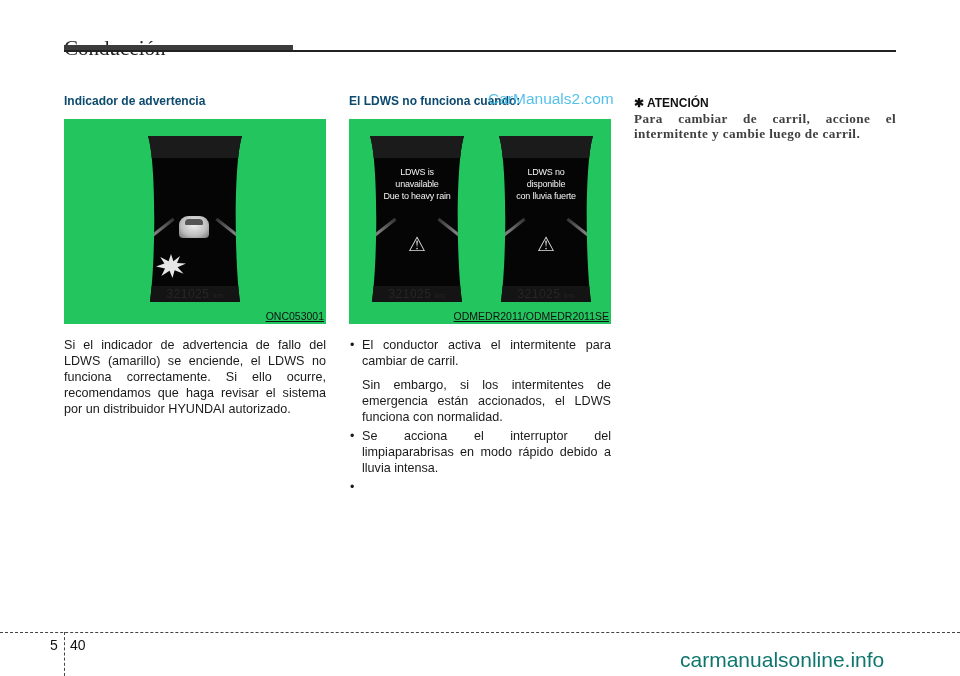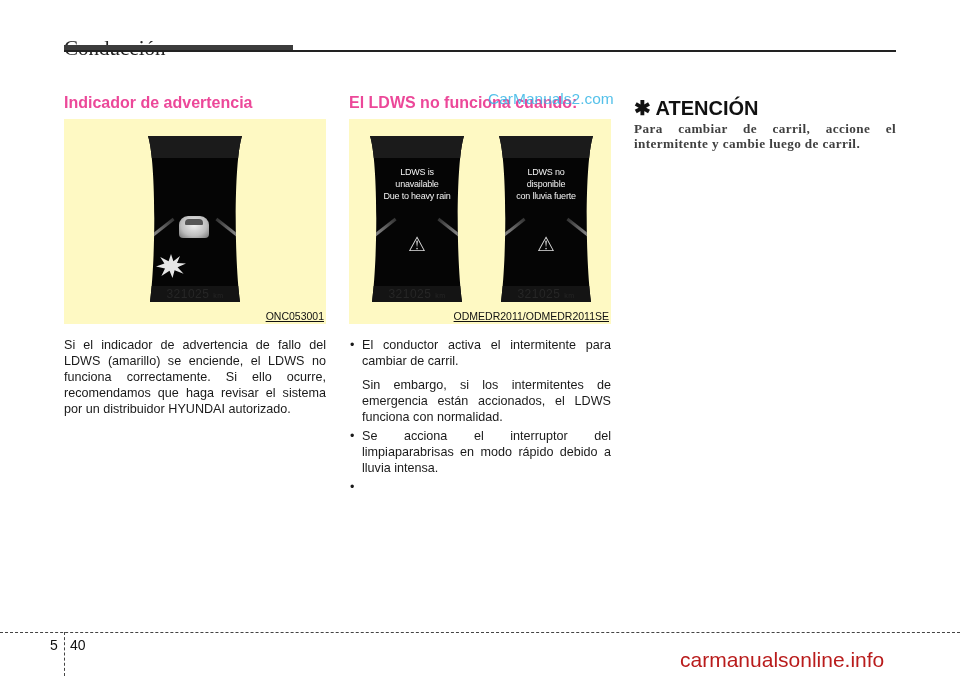--- a/index.html
+++ b/index.html
@@ -19,25 +19,25 @@
     background: #222;
   }
 
   .col { position: absolute; top: 94px; width: 262px; }
   .col1 { left: 64px; }
   .col2 { left: 349px; }
   .col3 { left: 634px; width: 262px; }
 
   .section-heading {
     font-family: "Liberation Sans", sans-serif; font-weight: bold;
-    font-size: 16px; color: #ec4899; height: 25px; white-space: nowrap;
+    font-size: 12px; color: #0c4a6e; height: 25px; white-space: nowrap;
   }
 
   .figure {
-    position: relative; width: 262px; height: 205px; background: #fef9c3;
+    position: relative; width: 262px; height: 205px; background: #22c55e;
   }
   .fig-caption {
     position: absolute; right: 2px; bottom: 2px; font-size: 10.5px; color: #111; text-decoration: underline;
   }
 
   
   .cluster {
     position: absolute; background: #050505; overflow: hidden;
     clip-path: path('M0 0 L94 0 C86 25 86 120 92 166 L2 166 C8 120 8 25 0 0 Z');
   }
@@ -82,21 +82,21 @@
   .body-text {
     font-size: 12.6px; line-height: 16px; text-align: justify; color: #1a1a1a; margin-top: 13px;
   }
   .bullets { list-style: none; margin-top: 13px; }
   .bullets li { position: relative; padding-left: 13px; font-size: 12.6px; line-height: 16px; text-align: justify; }
   .bullets li .dot { position: absolute; left: 1px; top: 0; }
   .bullets .sub { display: block; margin-top: 8px; text-align: justify; }
   .bullets li + li { margin-top: 3px; }
 
   .attention-heading {
-    font-weight: bold; font-size: 20px; color: #111; margin-top: 2px;
+    font-weight: bold; font-size: 12px; color: #111; margin-top: 2px;
   }
   .attention-body {
     font-family: "Liberation Serif", serif; font-weight: bold; font-size: 13.2px;
     line-height: 15px; text-align: justify; color: #404040; margin-top: 1px; letter-spacing: 0.4px;
   }
 
   .watermark-top {
     position: absolute; left: 488px; top: 90px; font-size: 15.5px;
     color: #37b6e6; opacity: 0.85; white-space: nowrap;
   }
@@ -105,21 +105,21 @@
     position: absolute; left: 0; top: 632px; width: 960px; height: 0;
     border-top: 1.5px dashed #444;
   }
   .footer-dash-v {
     position: absolute; left: 64px; top: 632px; width: 0; height: 44px;
     border-left: 1.5px dashed #444;
   }
   .page-chapter { position: absolute; left: 50px; top: 637px; font-size: 14px; color: #111; }
   .page-num { position: absolute; left: 70px; top: 637px; font-size: 14px; color: #111; }
   .watermark-bottom {
-    position: absolute; left: 680px; top: 648px; font-size: 21px; color: #b91c1c;
+    position: absolute; left: 680px; top: 648px; font-size: 21px; color: #0f766e;
   }
 </style>
 </head>
 <body>
 
 <div class="header-title">Conducción</div>
 <div class="header-bar-thick"></div>
 <div class="header-bar-thin"></div>
 
 <div class="col col1">

